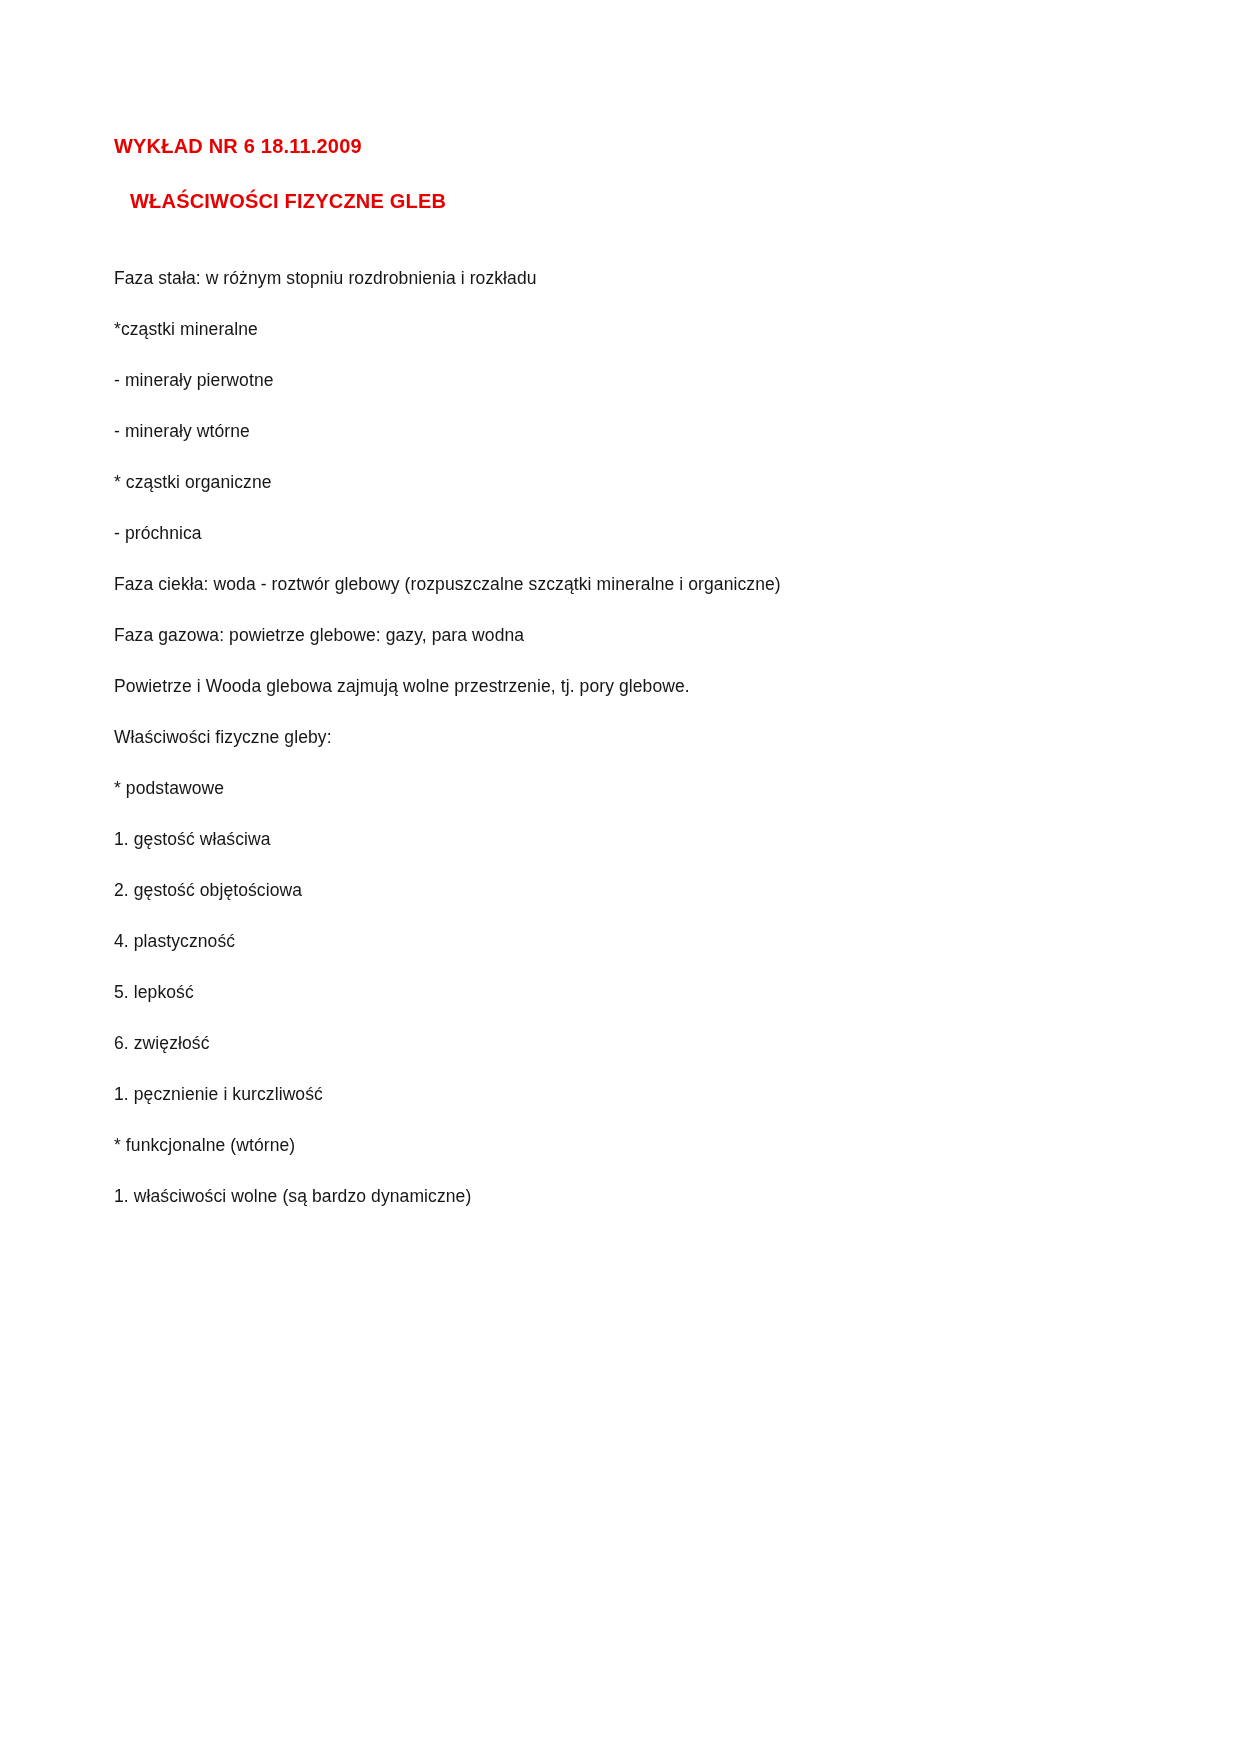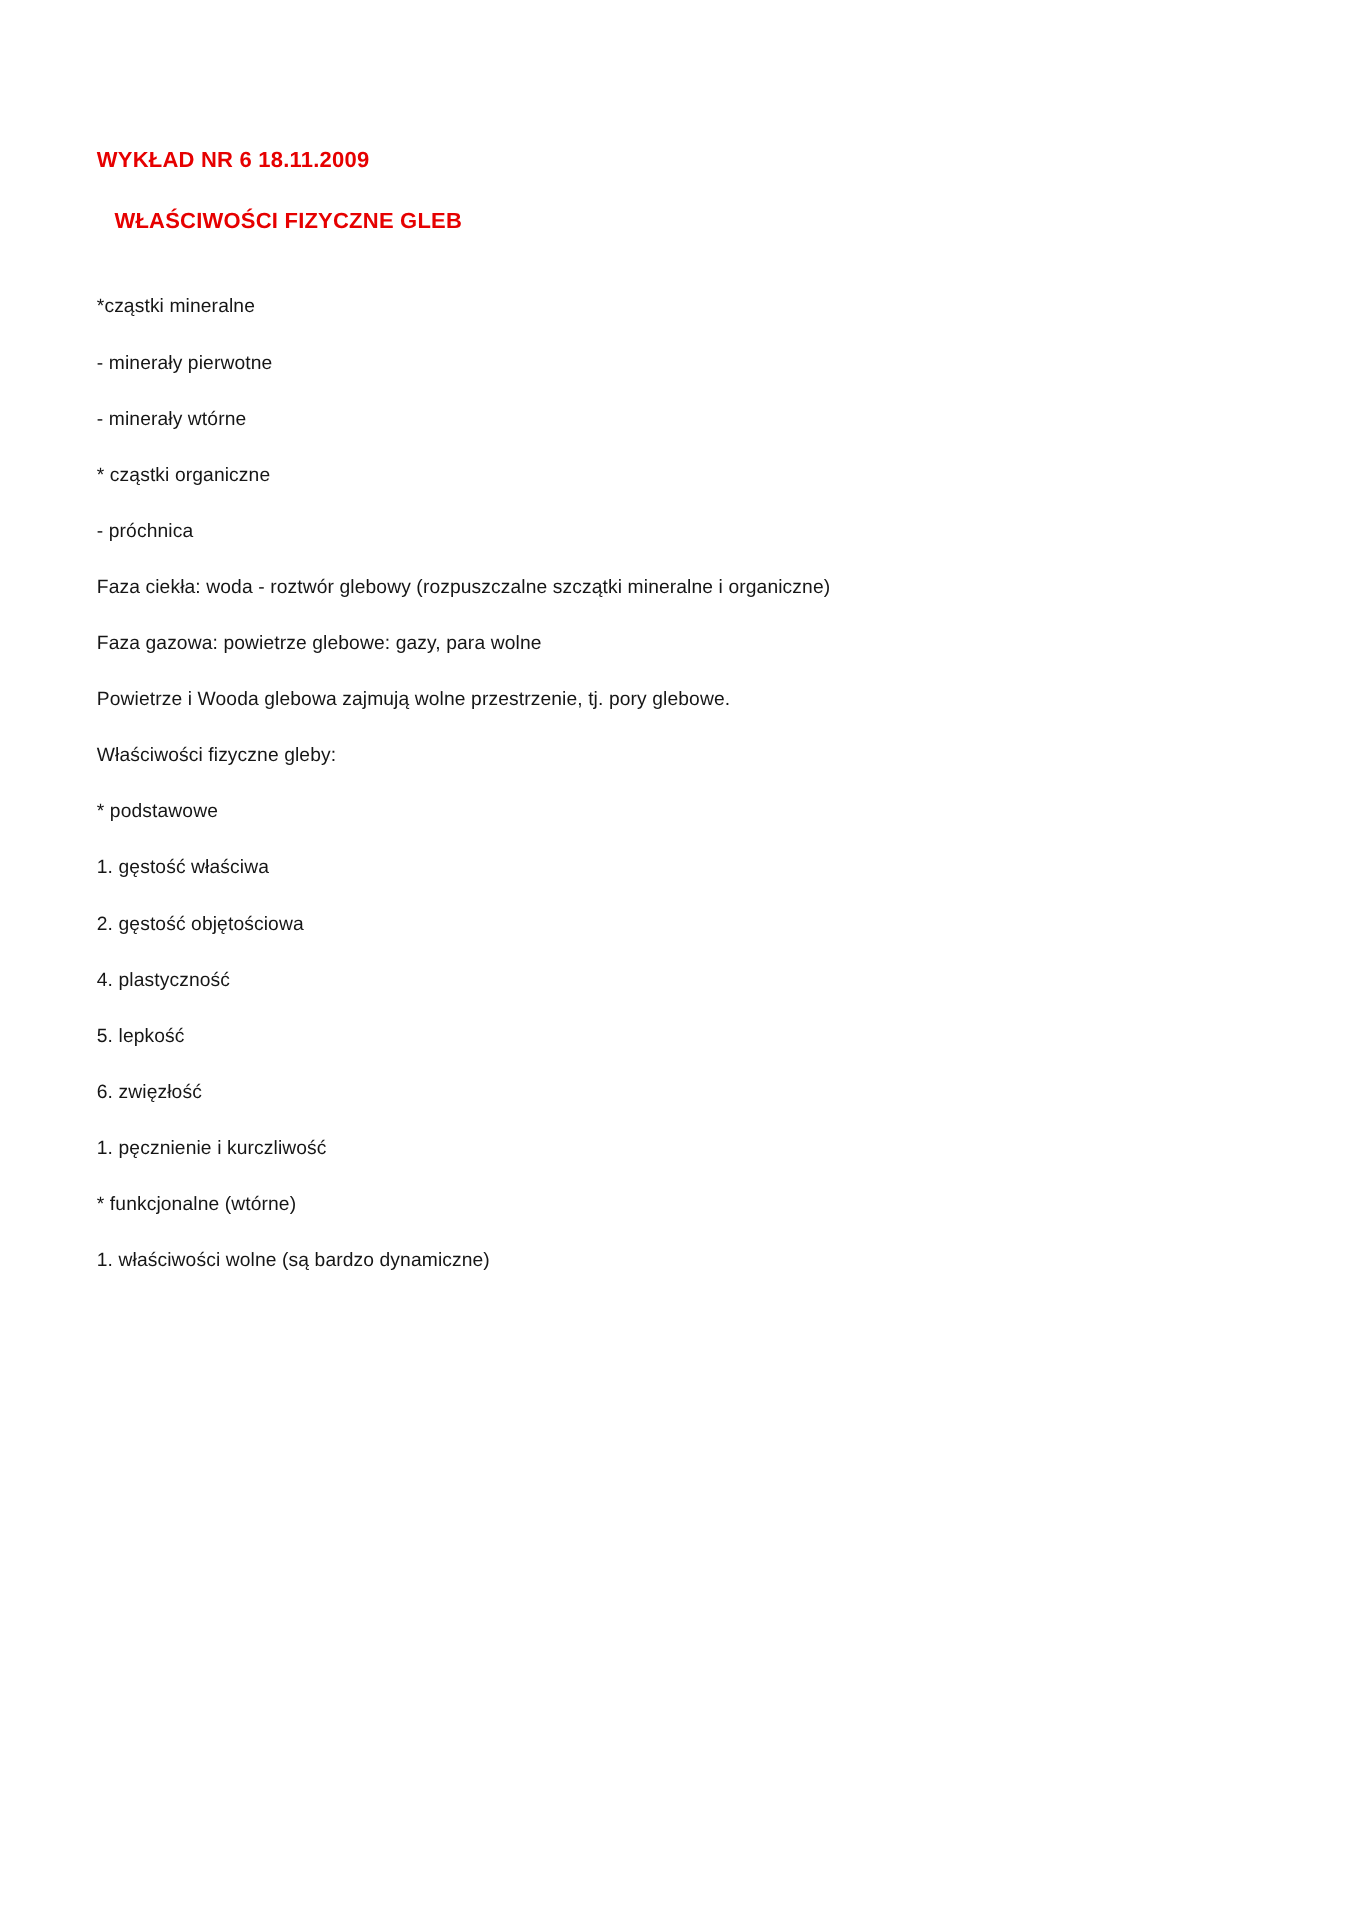--- a/index.html
+++ b/index.html
@@ -8,21 +8,21 @@
     background: #ffffff;
   }
   .page {
     position: relative;
     width: 1240px;
     height: 1754px;
     background: #ffffff;
     overflow: hidden;
     font-family: "Liberation Sans", "DejaVu Sans", sans-serif;
     box-sizing: border-box;
-    padding: 136px 120px 0 88px;
+    padding: 136px 120px 0 114px;
   }
   .doc-title {
     color: var(--heading-color, #e60000);
     font-size: 20px;
     font-weight: bold;
     line-height: 20px;
     margin: 0 0 35px 0;
     letter-spacing: 0.2px;
   }
   .doc-title.second {
@@ -46,27 +46,28 @@
   }
 </style>
 </head>
 <body>
 
 <div class="page">
   <h1 class="doc-title">WYKŁAD NR 6 18.11.2009</h1>
   <h1 class="doc-title second">WŁAŚCIWOŚCI FIZYCZNE GLEB</h1>
 
   <div class="body-text" id="paragraphs">
+      <p>Faza stała: w różnym stopniu rozdrobnienia i rozkładu</p>
       <p>*cząstki mineralne</p>
       <p>- minerały pierwotne</p>
       <p>- minerały wtórne</p>
       <p>* cząstki organiczne</p>
       <p>- próchnica</p>
       <p>Faza ciekła: woda - roztwór glebowy (rozpuszczalne szczątki mineralne i organiczne)</p>
-      <p>Faza gazowa: powietrze glebowe: gazy, para wolne</p>
+      <p>Faza gazowa: powietrze glebowe: gazy, para wodna</p>
       <p>Powietrze i Wooda glebowa zajmują wolne przestrzenie, tj. pory glebowe.</p>
       <p class="section-gap">Właściwości fizyczne gleby:</p>
       <p>* podstawowe</p>
       <p>1. gęstość właściwa</p>
       <p>2. gęstość objętościowa</p>
       <p>4. plastyczność</p>
       <p>5. lepkość</p>
       <p>6. zwięzłość</p>
       <p>1. pęcznienie i kurczliwość</p>
       <p>* funkcjonalne (wtórne)</p>

